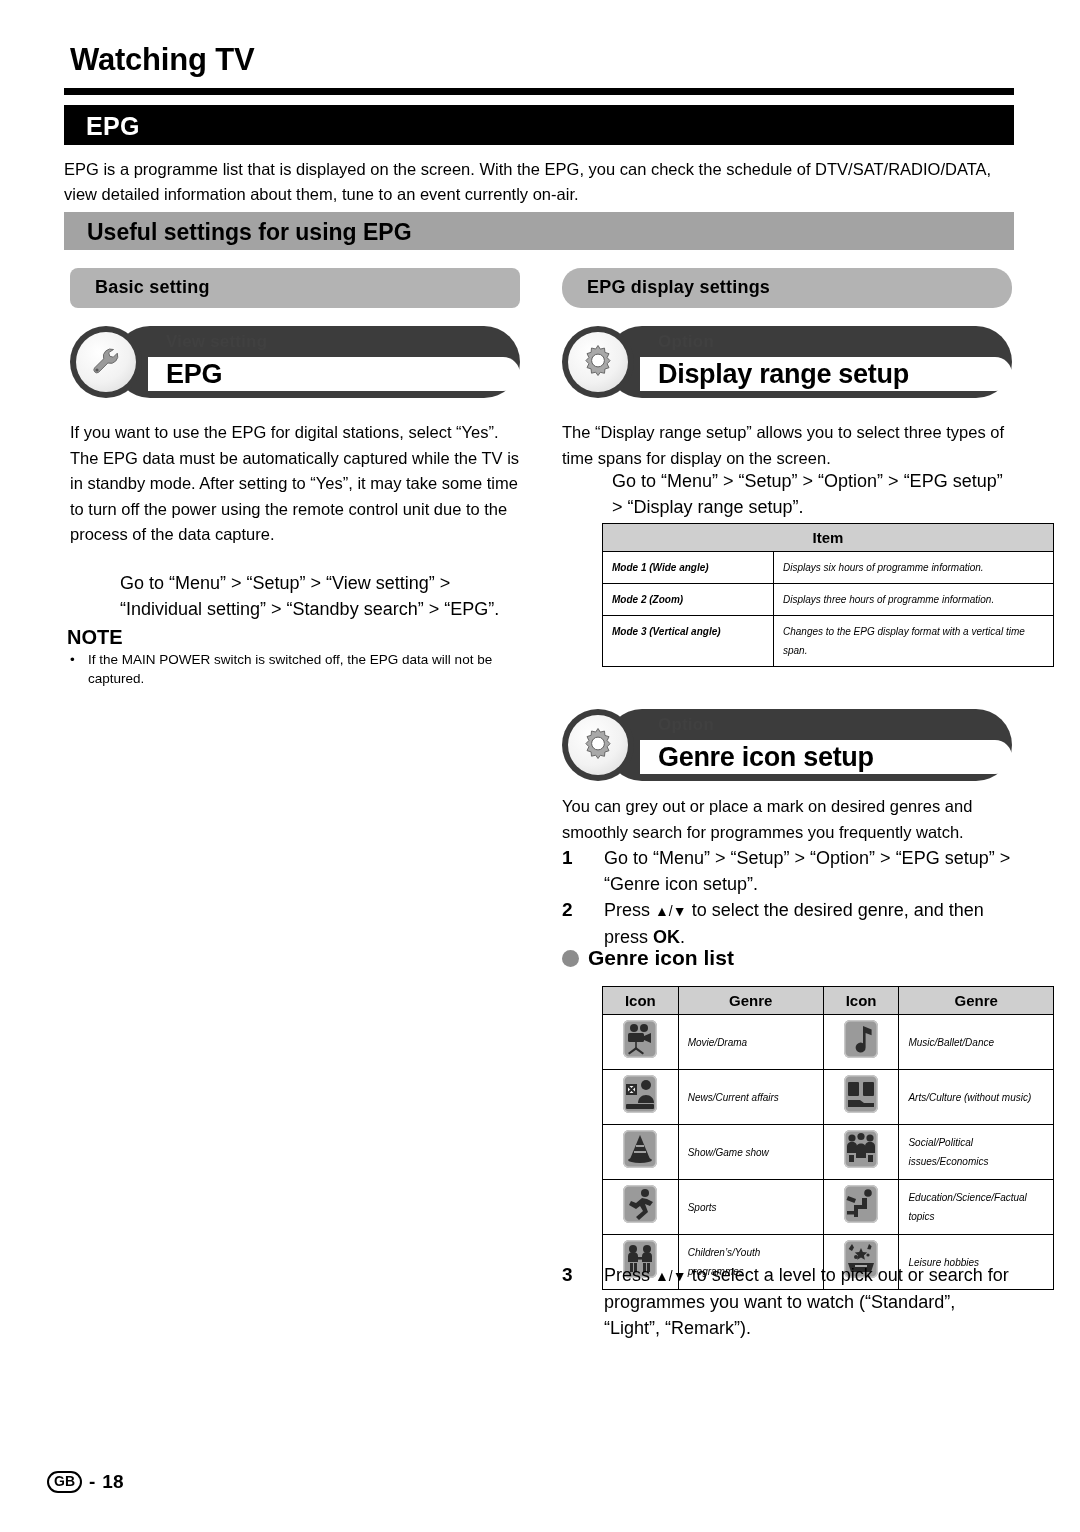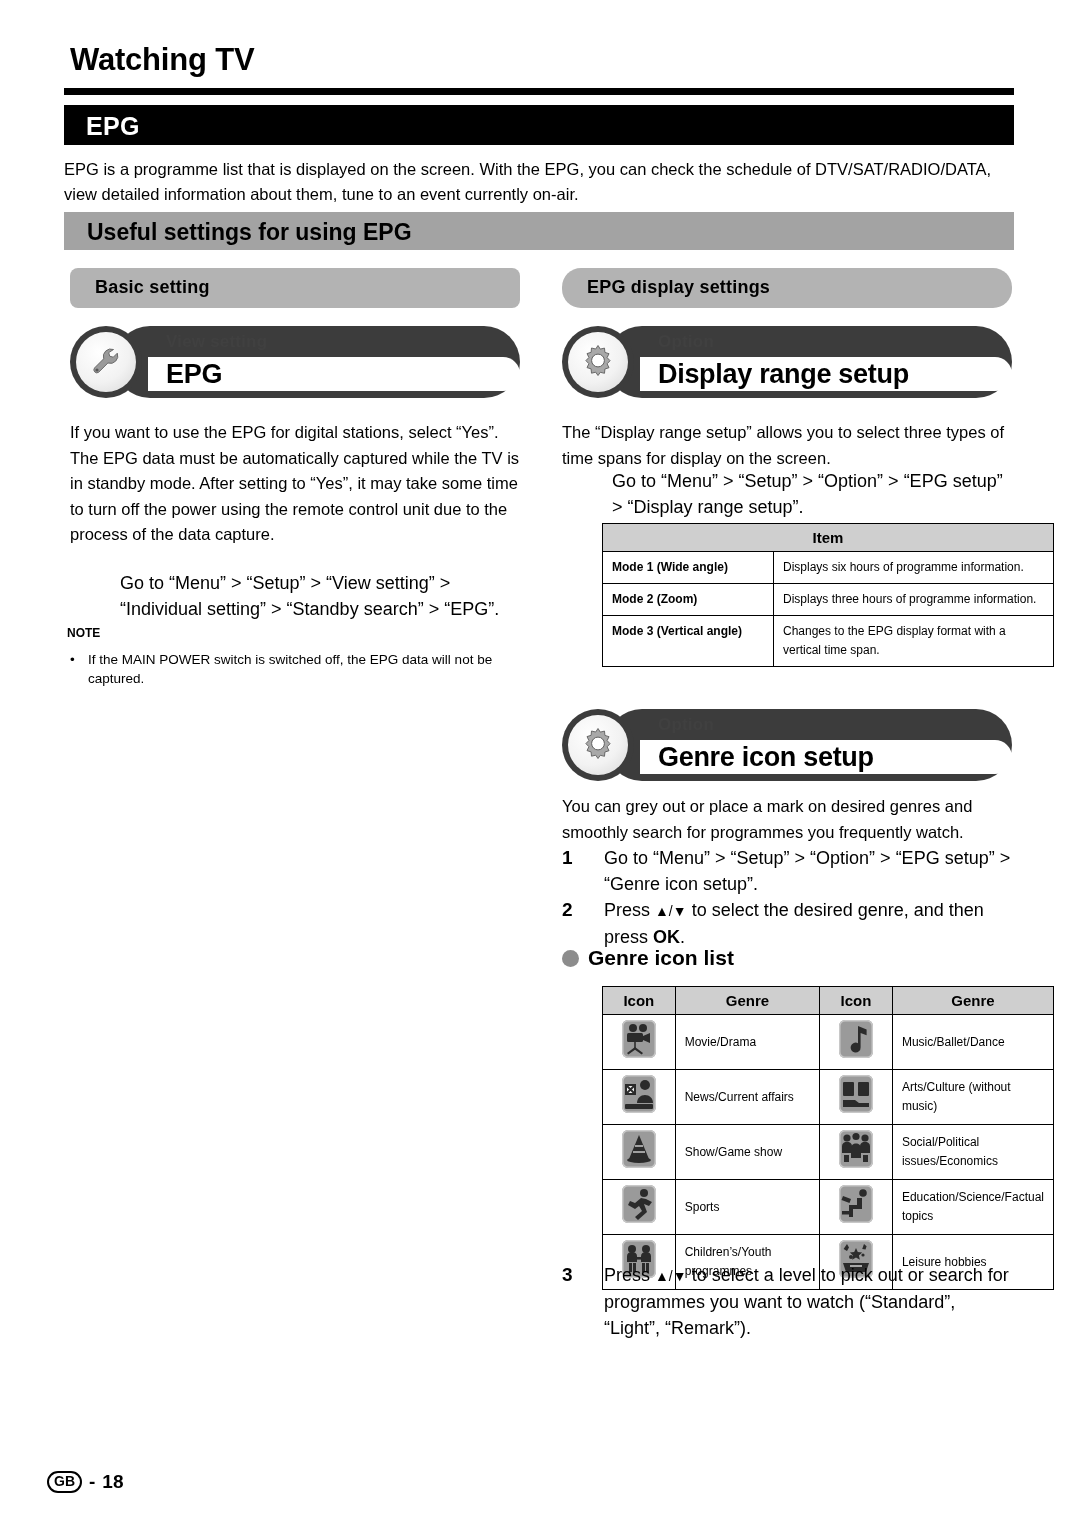--- a/index.html
+++ b/index.html
@@ -182,21 +182,21 @@
     font-size: 16.5px;
     line-height: 25.5px;
   }
   .go-to {
     position: absolute;
     font-size: 18px;
     line-height: 26px;
   }
   .note-head {
     position: absolute;
-    font-size: 12px;
+    font-size: 20px;
     font-weight: bold;
   }
   .note-body {
     position: absolute;
     font-size: 13.5px;
     line-height: 19px;
   }
   .note-body .bullet {
     position: absolute;
     left: 0;
@@ -254,24 +254,25 @@
     margin-left: 40px;
   }
   table.doc th {
     background: #cfcfcf;
     font-size: 15px;
     font-weight: bold;
     padding: 5px 4px;
     text-align: center;
   }
   table.doc td {
-    font-size: 12px;
+    font-size: 10px;
     line-height: 19px;
     padding: 6px 9px;
     vertical-align: top;
+    font-style: italic;
   }
   table.doc td.k { font-weight: bold; }
 
   #item-table { left: 562px; top: 523px; width: 452px; }
   #item-table td.k { width: 152px; }
 
   #genre-table { left: 562px; top: 986px; width: 452px; }
   #genre-table th.c-icon  { width: 76px; }
   #genre-table th.c-genre { width: 150px; }
   #genre-table td.icon-cell {

